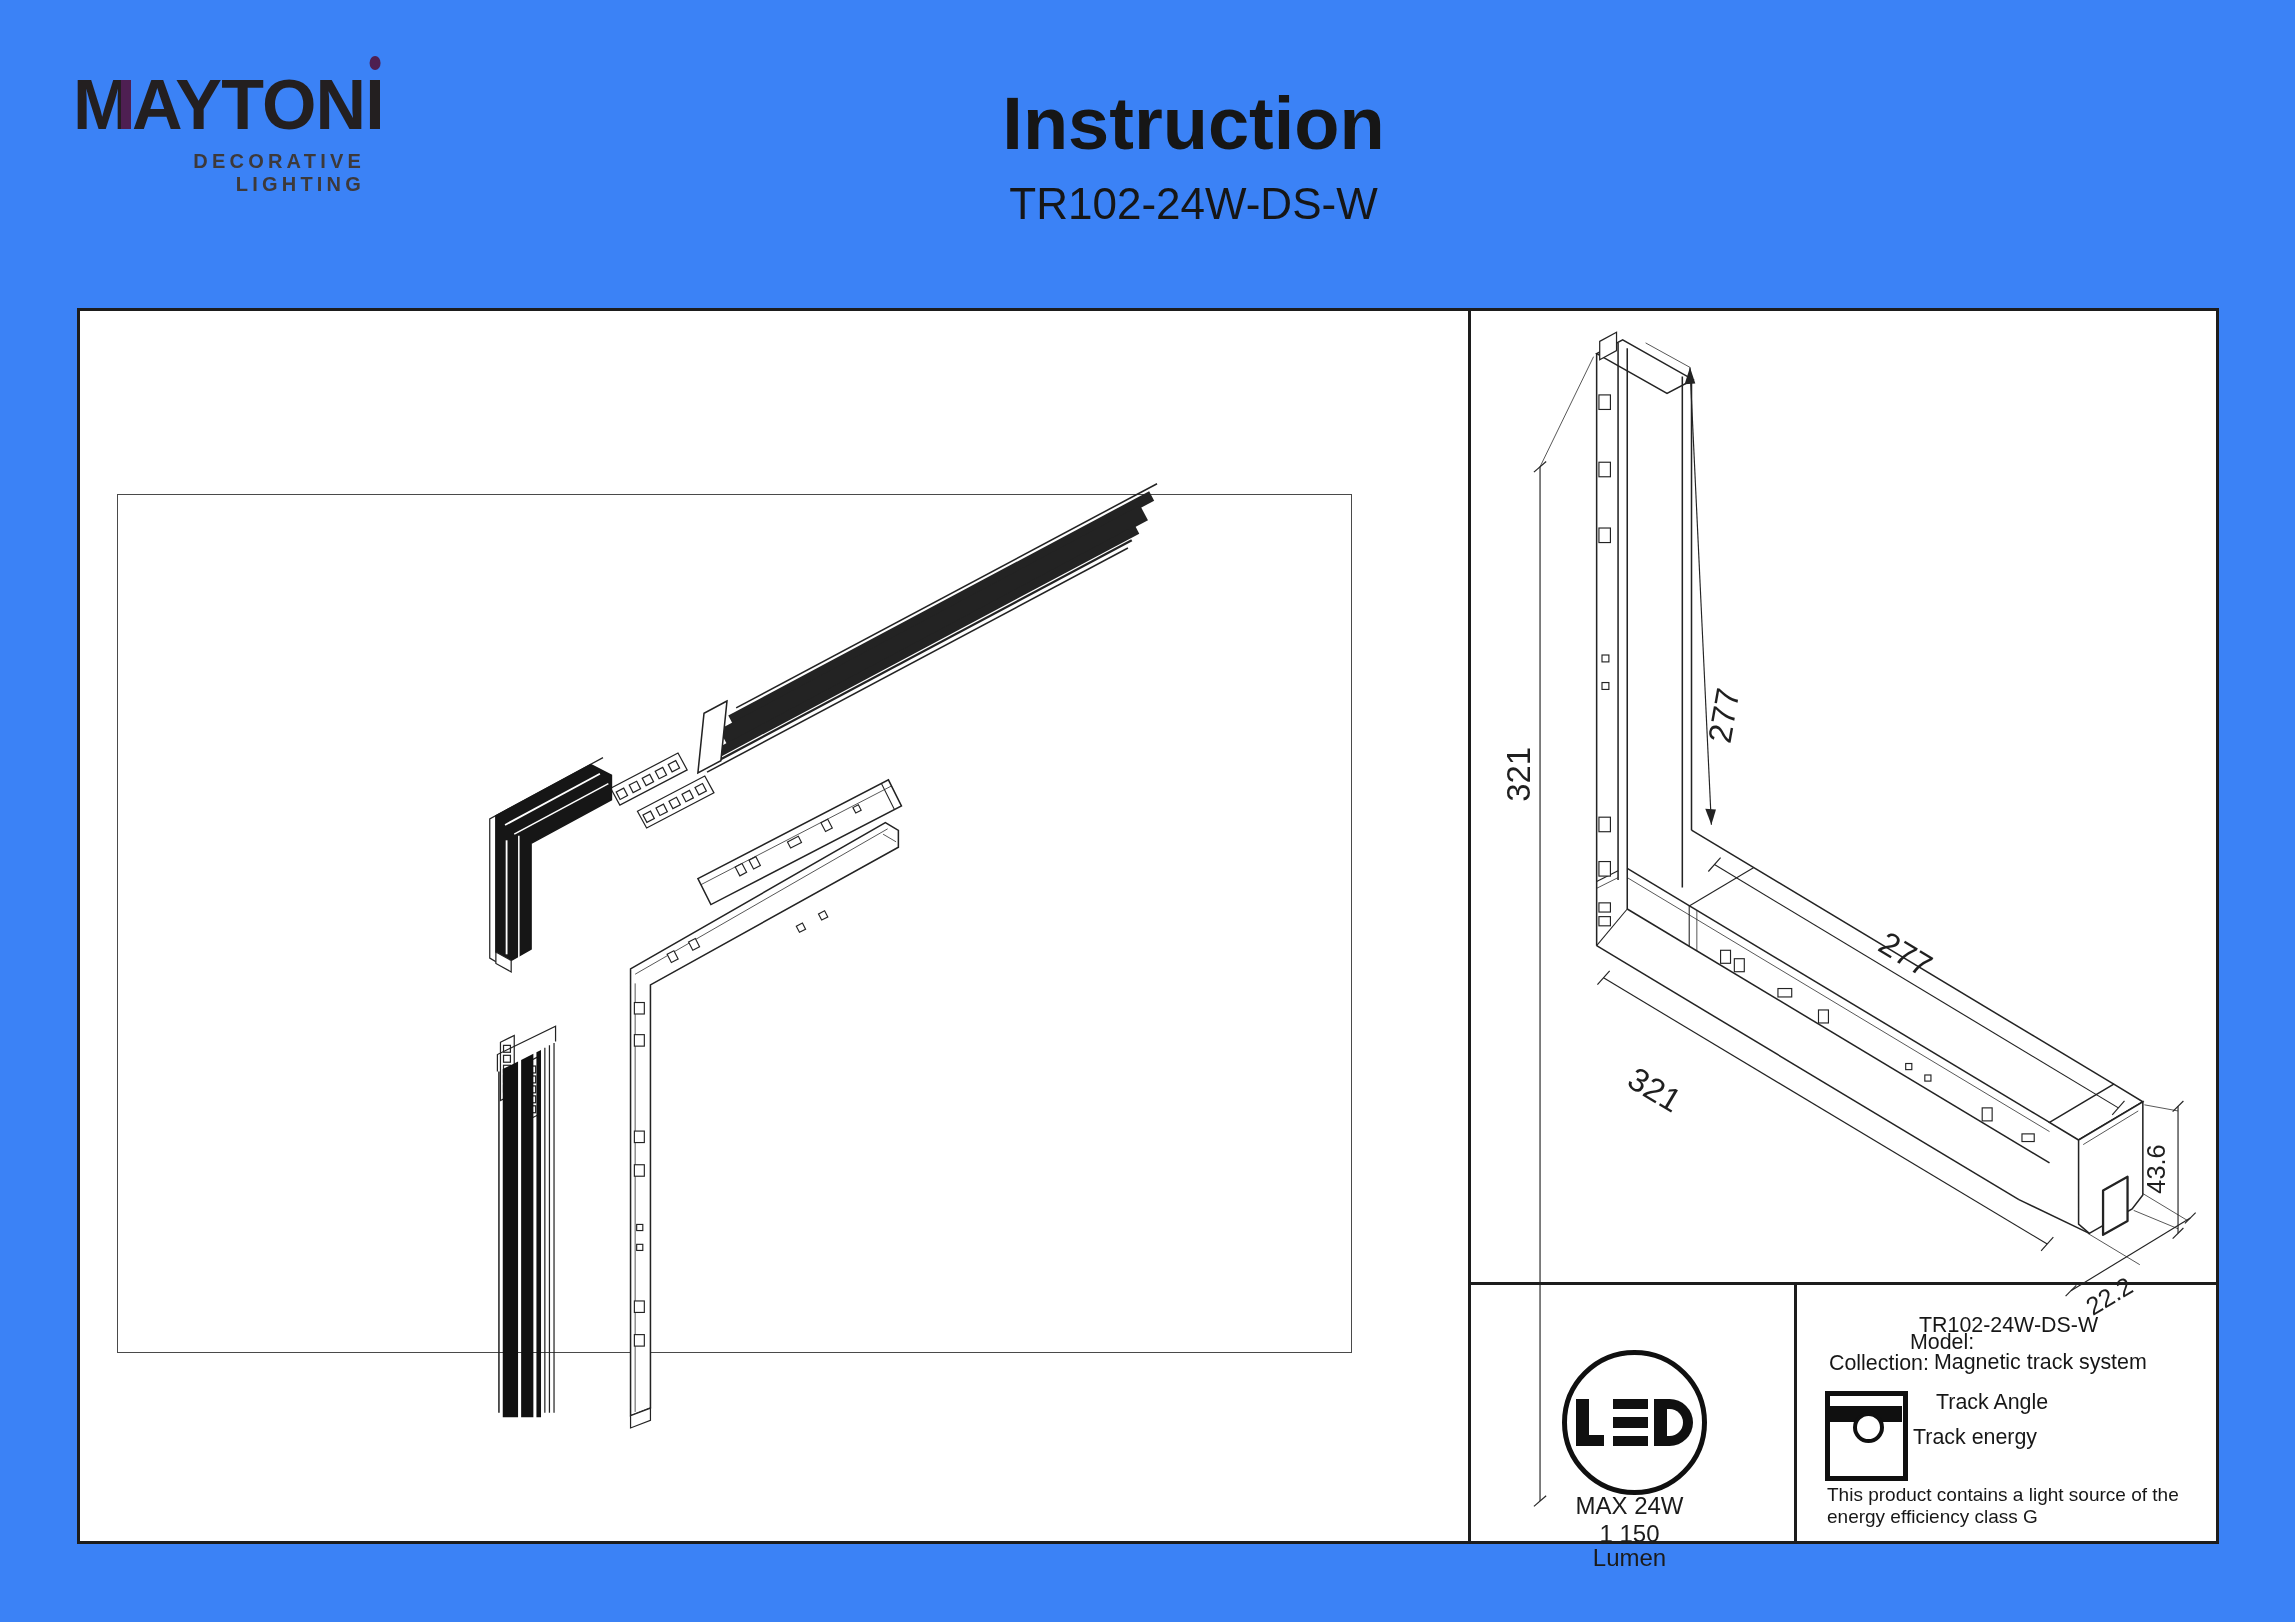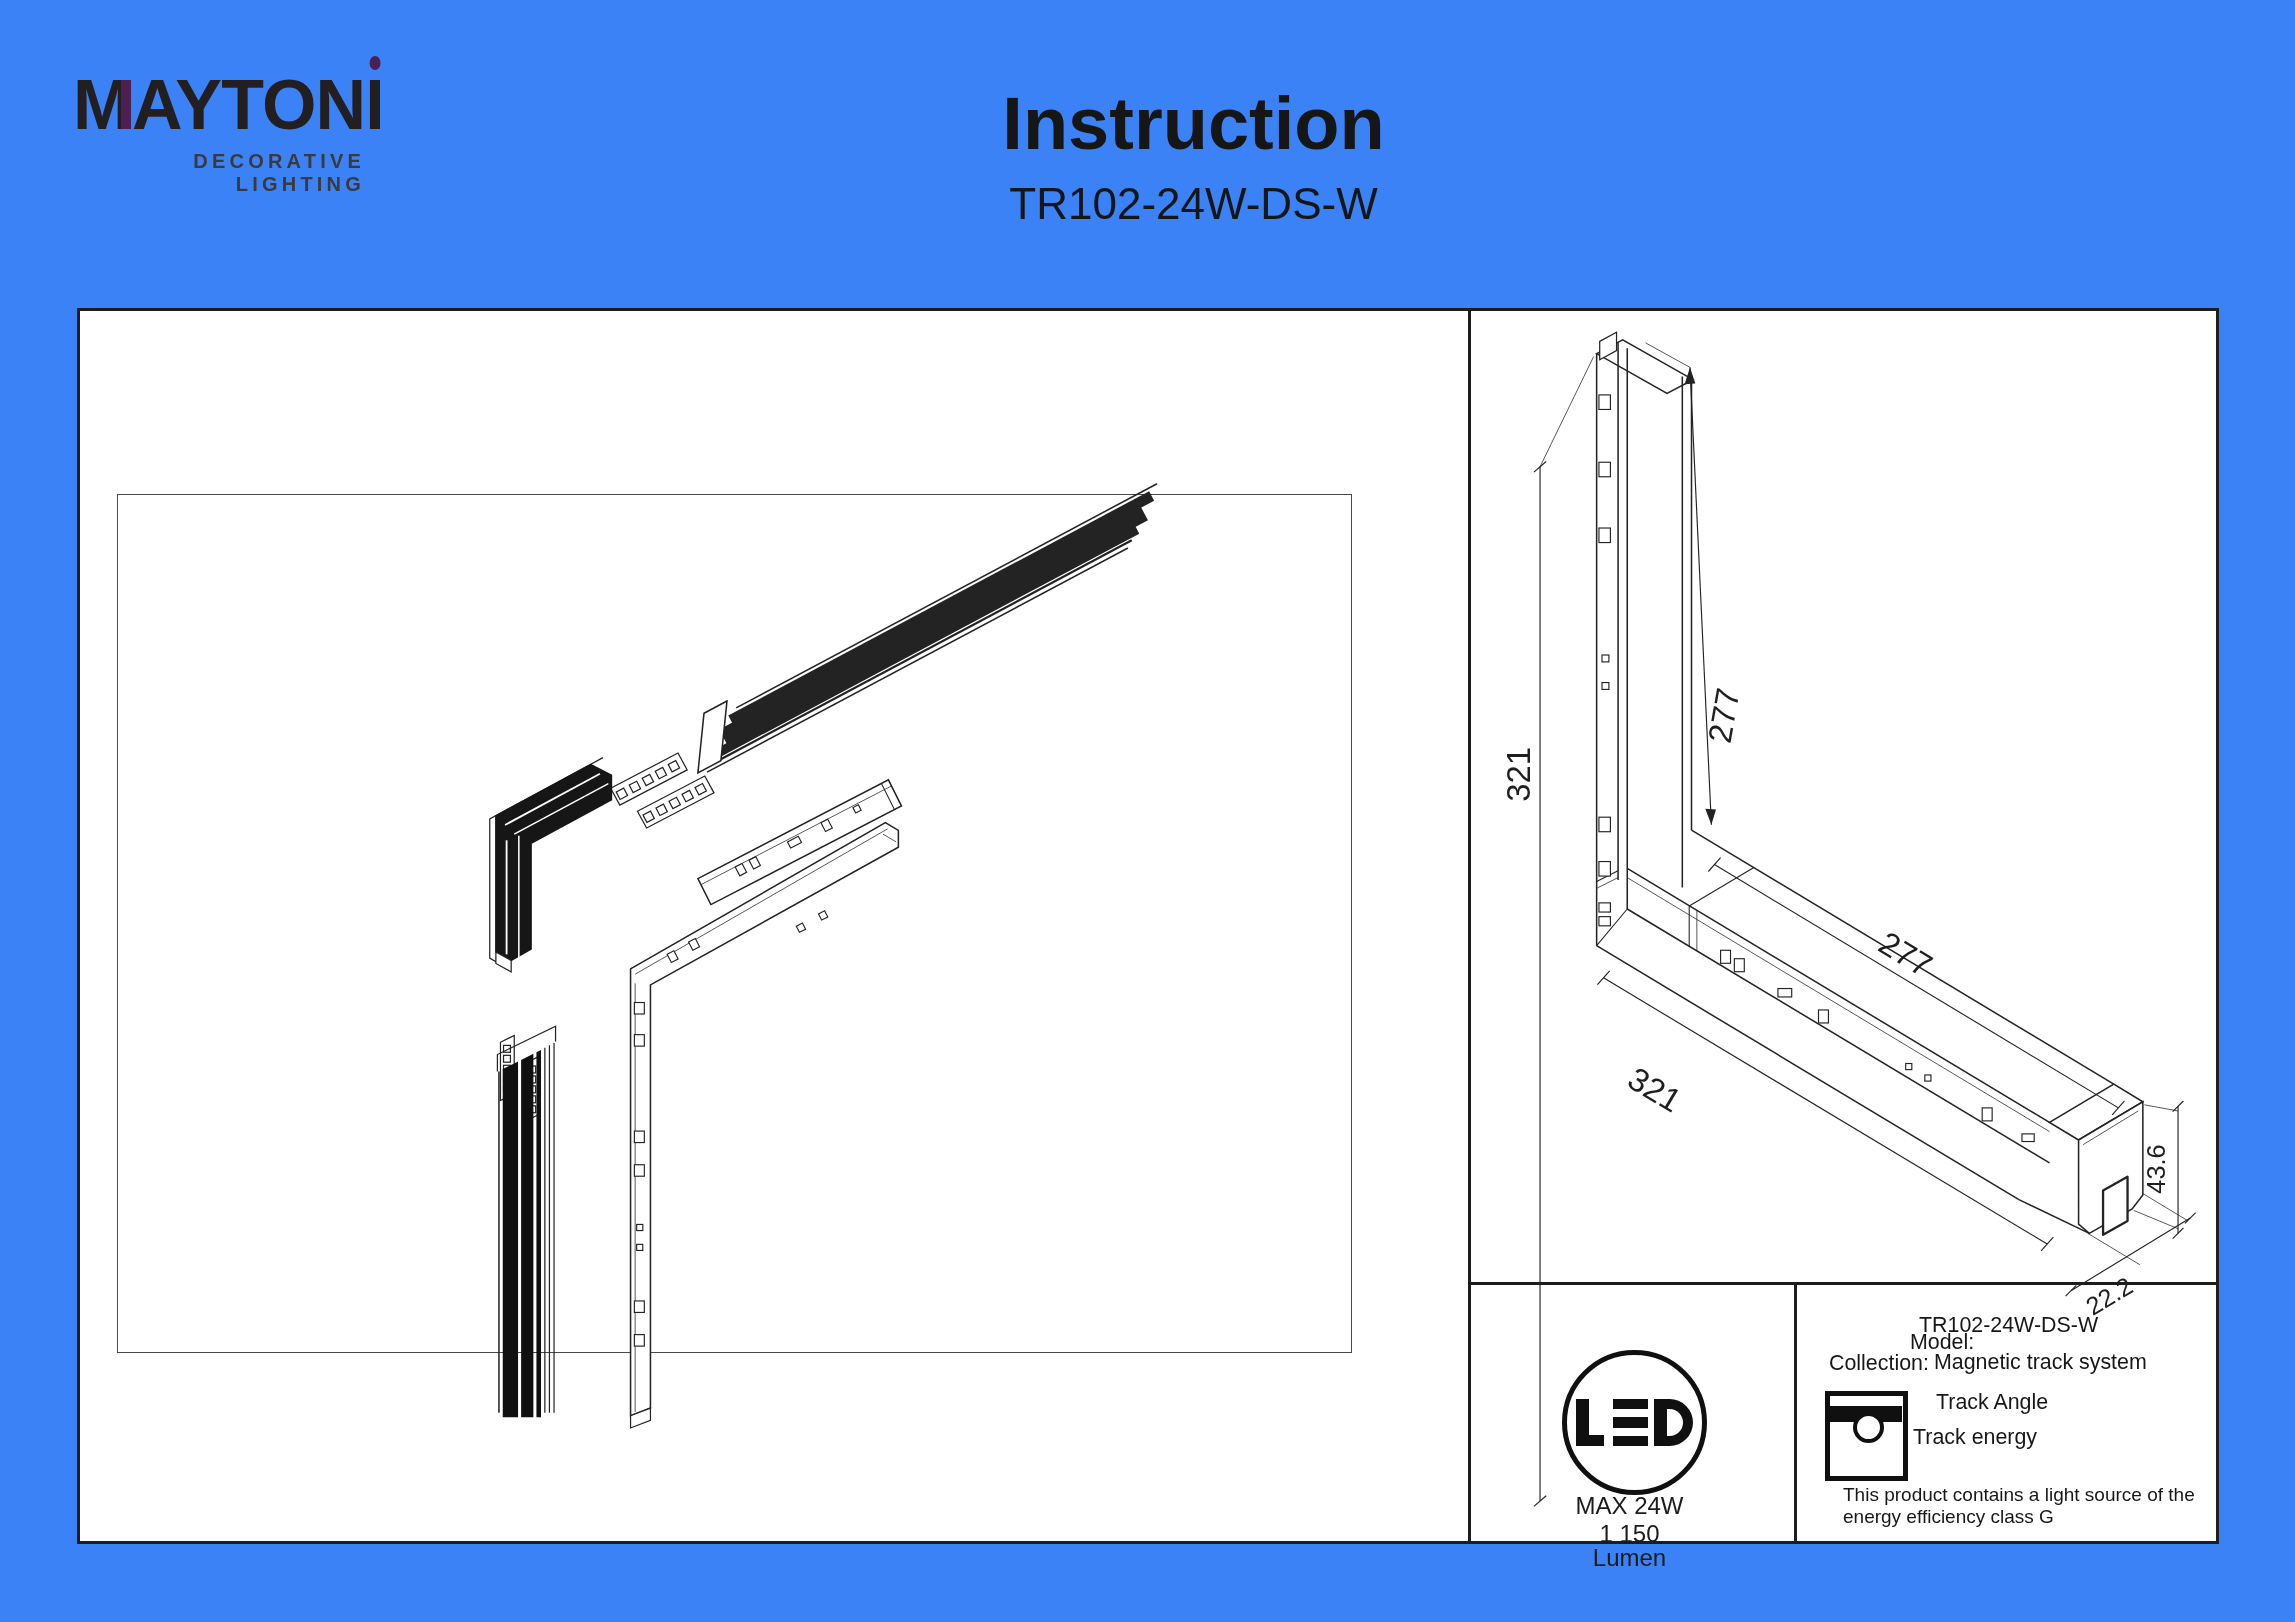--- a/index.html
+++ b/index.html
@@ -47,21 +47,21 @@
   .led-E div{width:35px;height:10.7px;background:#101010;}
   .led-D{display:flex;}
   .led-D .stem{width:13px;height:47px;background:#101010;}
   .led-D .bowl{width:13.8px;height:47px;border:10.7px solid #101010;border-left:0;
                border-radius:0 24.5px 24.5px 0;box-sizing:border-box;width:26px;}
   .badge-text{left:1562px;width:135px;text-align:center;font-size:24px;color:#1b1b1b;line-height:1;}
 
   
   .spec-label{font-size:21.4px;color:#171717;}
   .spec-value{font-size:21.4px;color:#171717;}
-  .note{font-size:19px;color:#171717;line-height:1.04;margin-left:16px;}
+  .note{font-size:19px;color:#171717;line-height:1.04;}
   .track-icon{left:1825px;top:1391px;width:83px;height:90px;border:5.4px solid #101010;
               box-sizing:border-box;background:#fff;}
   .track-icon .band{position:absolute;left:-5.4px;top:10px;width:77px;height:16px;background:#101010;}
   .track-icon .knob{position:absolute;left:23px;top:16px;width:23px;height:23px;border:4.6px solid #101010;
                     border-radius:50%;background:#fff;}
 </style>
 </head>
 <body>
 
 <div id="page">

